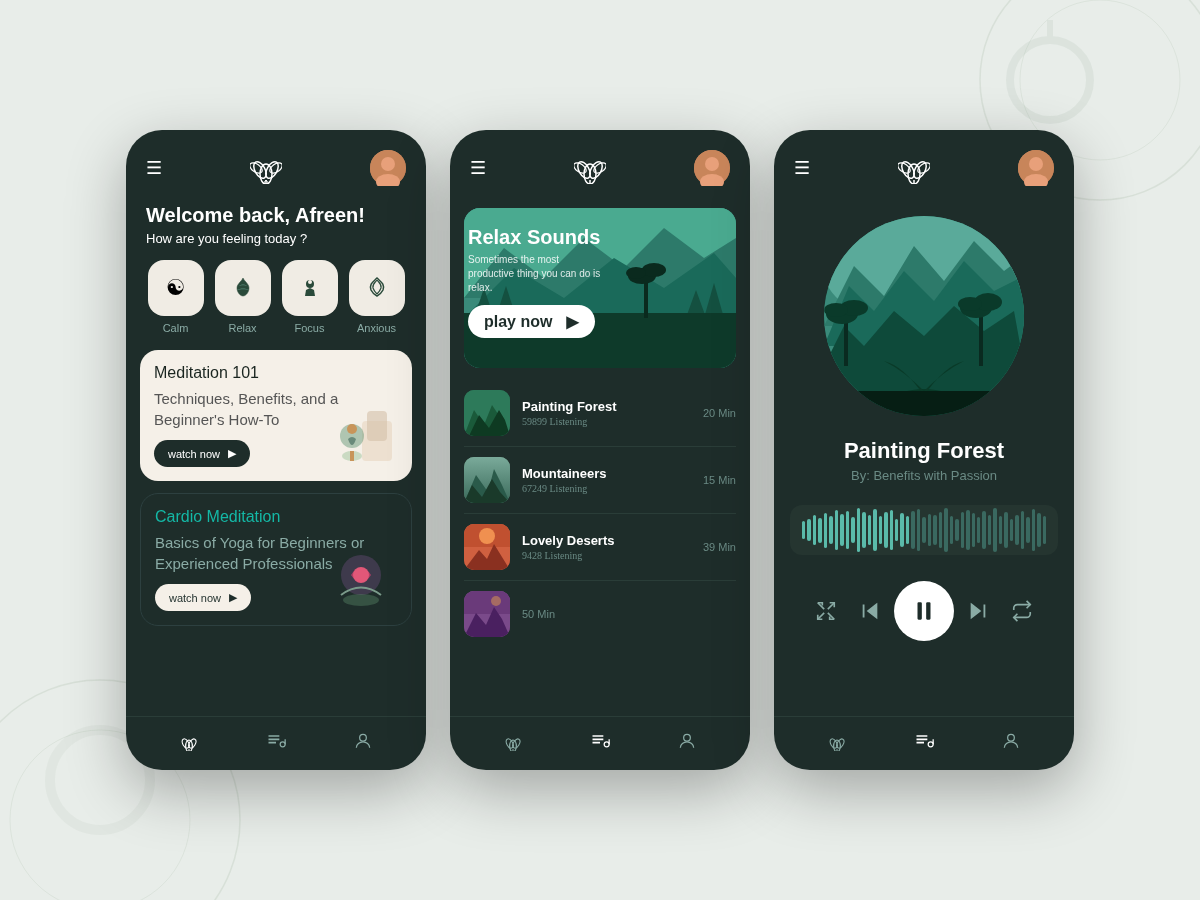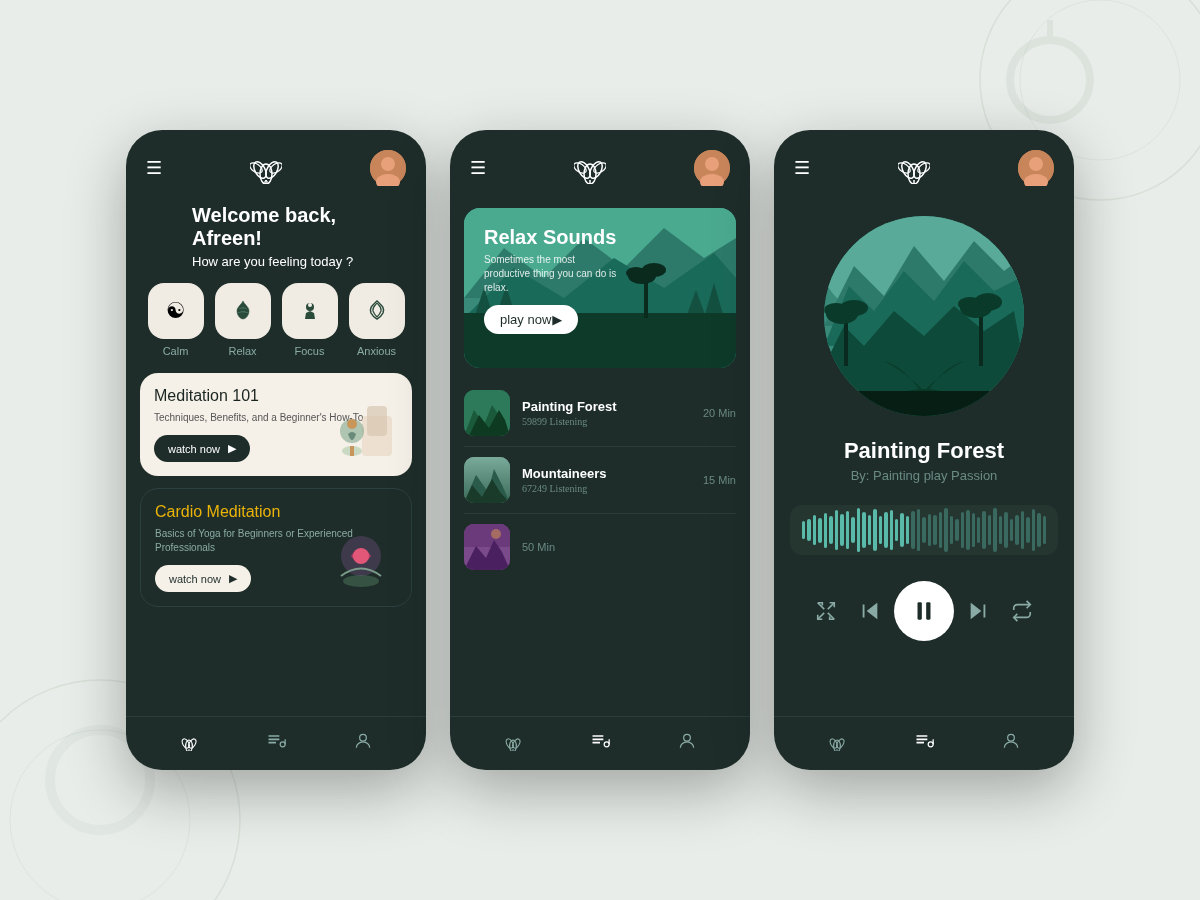--- a/index.html
+++ b/index.html
@@ -51,21 +51,21 @@
       justify-content: space-between;
       padding: 20px 20px 10px;
     }
     .hamburger-icon { color: white; font-size: 18px; cursor: pointer; }
     .avatar-img {
       width: 36px; height: 36px;
       border-radius: 50%;
       background: linear-gradient(135deg, #d4956a, #9b6040);
     }
 
-    .welcome-section { padding: 8px 20px 14px; margin-left: 46px; }
+    .welcome-section { padding: 8px 20px 14px; }
     .welcome-title { color: white; font-size: 20px; font-weight: 700; margin-bottom: 4px; }
     .welcome-subtitle { color: #ffffff; font-size: 13px; }
 
     .mood-grid {
       display: flex;
       justify-content: space-around;
       padding: 0 16px 16px;
     }
     .mood-item {
       display: flex;
@@ -90,21 +90,21 @@
       border-radius: 18px;
       margin: 0 14px 12px;
       padding: 14px;
       display: flex;
       flex-direction: column;
       gap: 6px;
       position: relative;
       overflow: hidden;
     }
     .card-title { font-size: 16px; font-weight: 400; color: #1a2520; }
-    .card-subtitle { font-size: 10px; color: #555; line-height: 1.4; }
+    .card-subtitle { font-size: 15px; color: #555; line-height: 1.4; }
     .card-btn {
       display: inline-flex;
       align-items: flex-end;
       gap: 8px;
       background: #1e2d2a;
       color: white;
       border: none;
       border-radius: 20px;
       padding: 7px 14px;
       font-size: 11px;
@@ -120,21 +120,21 @@
       right: 10px;
       bottom: 10px;
       width: 80px;
       height: 70px;
     }
 
     .card2 {
       background: #1e2d2a;
       border: 1px solid #2d4040;
     }
-    .card2 .card-title { color: #eab308; }
+    .card2 .card-title { color: #14b8a6; }
     .card2 .card-subtitle { color: #8aaba5; }
 
     .phone-nav {
       display: flex;
       justify-content: space-around;
       align-items: center;
       padding: 14px 20px;
       margin-top: auto;
       border-top: 1px solid #2a3d38;
     }
@@ -150,36 +150,36 @@
       position: relative;
       background: linear-gradient(135deg, #3a8a7a, #2d6e60);
     }
     .hero-bg-svg {
       position: absolute;
       width: 100%; height: 100%;
     }
     .hero-content {
       position: absolute;
       top: 0; left: 0;
-      padding: 18px 20px;
+      padding: 18px 4px;
       z-index: 2;
     }
     .hero-title { color: white; font-size: 20px; font-weight: 700; margin-bottom: 4px; }
     .hero-subtitle { color: rgba(255,255,255,0.85); font-size: 10px; line-height: 1.4; max-width: 140px; }
     .play-btn {
       background: white;
       color: #1e2d2a;
       border: none;
       border-radius: 20px;
       padding: 7px 16px;
-      font-size: 13px;
-      font-weight: 400;
-      display: flex;
-      align-items: center;
-      gap: 1px;
+      font-size: 16px;
+      font-weight: 700;
+      display: flex;
+      align-items: center;
+      gap: 14px;
       margin-top: 10px;
       cursor: pointer;
     }
 
     .track-list { padding: 0 14px; flex: 1; overflow: hidden; }
     .track-item {
       display: flex;
       align-items: center;
       gap: 12px;
       padding: 10px 0;
@@ -506,20 +506,35 @@
             <polygon points="0,46 8,28 18,40 28,22 36,35 46,46" fill="#1a3a2a"></polygon>
           </svg>
         </div>
         <div class="track-info">
           <div class="track-name">Mountaineers</div>
           <div class="track-listeners">67249 Listening</div>
         </div>
         <div class="track-duration">15 Min</div>
       </div>
 
+      <div class="track-item">
+        <div class="track-thumb thumb-desert">
+          <svg viewBox="0 0 46 46" width="46" height="46">
+            <rect width="46" height="46" fill="#d06040"></rect>
+            <rect width="46" height="23" fill="#c05030"></rect>
+            <circle cx="23" cy="12" r="8" fill="#f09050"></circle>
+            <polygon points="0,46 15,26 23,35 30,20 46,46" fill="#8a3020"></polygon>
+          </svg>
+        </div>
+        <div class="track-info">
+          <div class="track-name">Lovely Deserts</div>
+          <div class="track-listeners">9428 Listening</div>
+        </div>
+        <div class="track-duration">39 Min</div>
+      </div>
 
       <div class="track-item" style="border-bottom:none;">
         <div class="track-thumb thumb-hills">
           <svg viewBox="0 0 46 46" width="46" height="46">
             <rect width="46" height="46" fill="#7a4a8a"></rect>
             <rect width="46" height="23" fill="#6a3a7a"></rect>
             <polygon points="0,46 12,22 22,34 30,16 38,28 46,46" fill="#4a2060"></polygon>
             <circle cx="32" cy="10" r="5" fill="#c0805a" opacity="0.7"></circle>
           </svg>
         </div>
@@ -602,21 +617,21 @@
 
           <path d="M100 180 Q80 150 60 145 Q80 155 100 175 Q120 155 140 145 Q120 150 100 180Z" fill="#0a3a28"></path>
 
           <rect y="175" width="200" height="25" fill="#061e14" rx="0"></rect>
         </svg>
       </div>
     </div>
 
     <div class="player-track-info">
       <div class="player-title">Painting Forest</div>
-      <div class="player-artist">By: Painting play Passion</div>
+      <div class="player-artist">By: Benefits with Passion</div>
     </div>
 
     <div class="waveform" id="waveform">
         <div class="wave-bar" style="height: 18px; opacity: 1;"></div>
         <div class="wave-bar" style="height: 22px; opacity: 1;"></div>
         <div class="wave-bar" style="height: 30px; opacity: 1;"></div>
         <div class="wave-bar" style="height: 25px; opacity: 1;"></div>
         <div class="wave-bar" style="height: 35px; opacity: 1;"></div>
         <div class="wave-bar" style="height: 28px; opacity: 1;"></div>
         <div class="wave-bar" style="height: 40px; opacity: 1;"></div>

